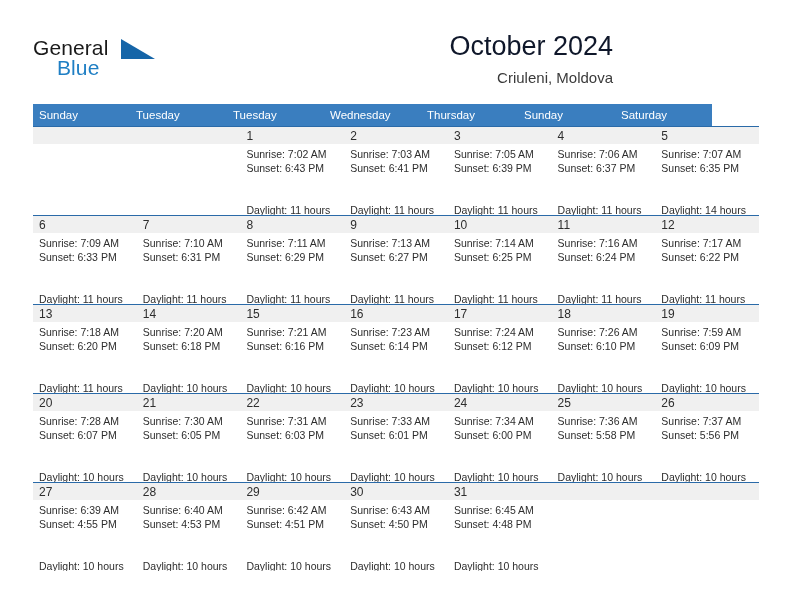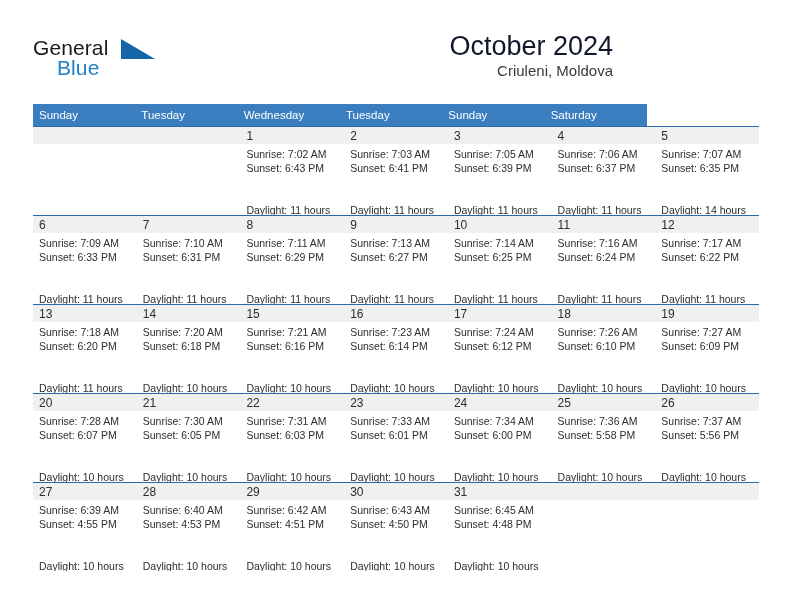--- a/index.html
+++ b/index.html
@@ -72,37 +72,38 @@
     top: 30px;
     text-align: right;
   }
   .cal-title {
     font-size: 27px;
     color: #0f172a;
     line-height: 32px;
     white-space: nowrap;
   }
   .cal-subtitle {
+    margin-top: 7px;
     font-size: 15px;
     color: #3a3a3a;
     line-height: 18px;
     white-space: nowrap;
   }
 
   
   .calendar {
     position: absolute;
     left: 33px;
     top: 104px;
     width: 726px;
   }
 
   .weekday-row {
     display: flex;
-    width: 614px;
+    width: 679px;
     height: 22px;
     background: #3a7ebf;
   }
   .weekday-cell {
     flex: 1 1 0;
     box-sizing: border-box;
     padding: 3px 0 0 6px;
     font-size: 11.5px;
     color: #ffffff;
     line-height: 16px;
@@ -177,22 +178,23 @@
       <div class="cal-subtitle">Criuleni, Moldova</div>
     </div>
 
   </div>
 
   <div class="calendar">
 
     <div class="weekday-row">
       <div class="weekday-cell">Sunday</div>
       <div class="weekday-cell">Tuesday</div>
+      <div class="weekday-cell">Tuesday</div>
       <div class="weekday-cell">Wednesday</div>
-      <div class="weekday-cell">Tuesday</div>
+      <div class="weekday-cell">Thursday</div>
       <div class="weekday-cell">Sunday</div>
       <div class="weekday-cell">Saturday</div>
     </div>
 
     <div class="week-row">
       <div class="week-inner">
         <div class="day-cell empty">
           <div class="day-number-band"></div>
           <div class="day-details">
             <div class="detail-line"></div>
@@ -358,21 +360,21 @@
           <div class="day-number-band">18</div>
           <div class="day-details">
             <div class="detail-line">Sunrise: 7:26 AM</div>
             <div class="detail-line">Sunset: 6:10 PM</div>
             <div class="daylight-line">Daylight: 10 hours and 44 minutes.</div>
           </div>
         </div>
         <div class="day-cell">
           <div class="day-number-band">19</div>
           <div class="day-details">
-            <div class="detail-line">Sunrise: 7:27 AM</div>
+            <div class="detail-line">Sunrise: 7:59 AM</div>
             <div class="detail-line">Sunset: 6:09 PM</div>
             <div class="daylight-line">Daylight: 10 hours and 41 minutes.</div>
           </div>
         </div>
       </div>
     </div>
 
     <div class="week-row">
       <div class="week-inner">
         <div class="day-cell">

